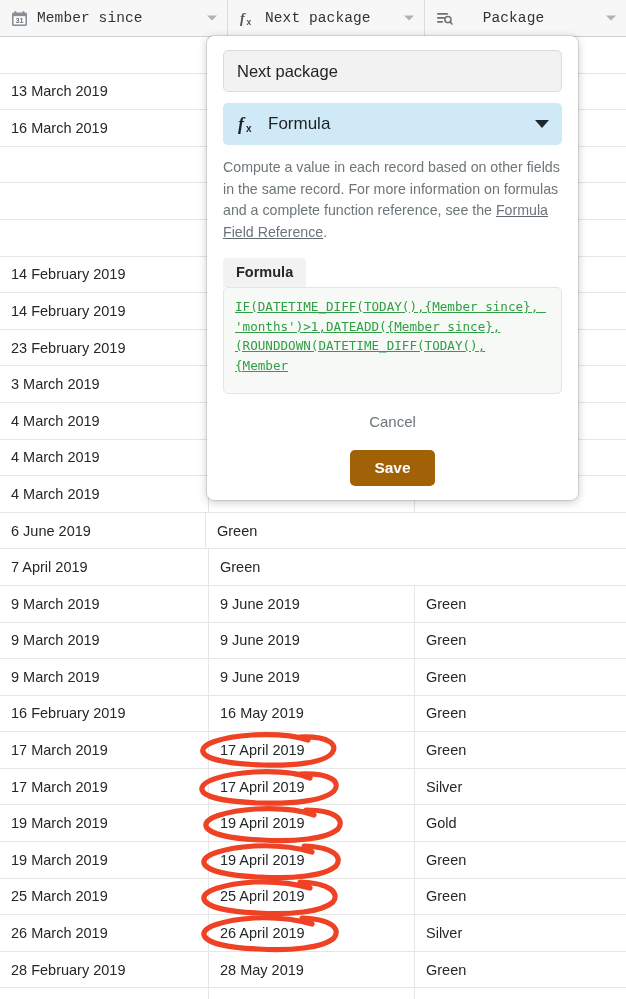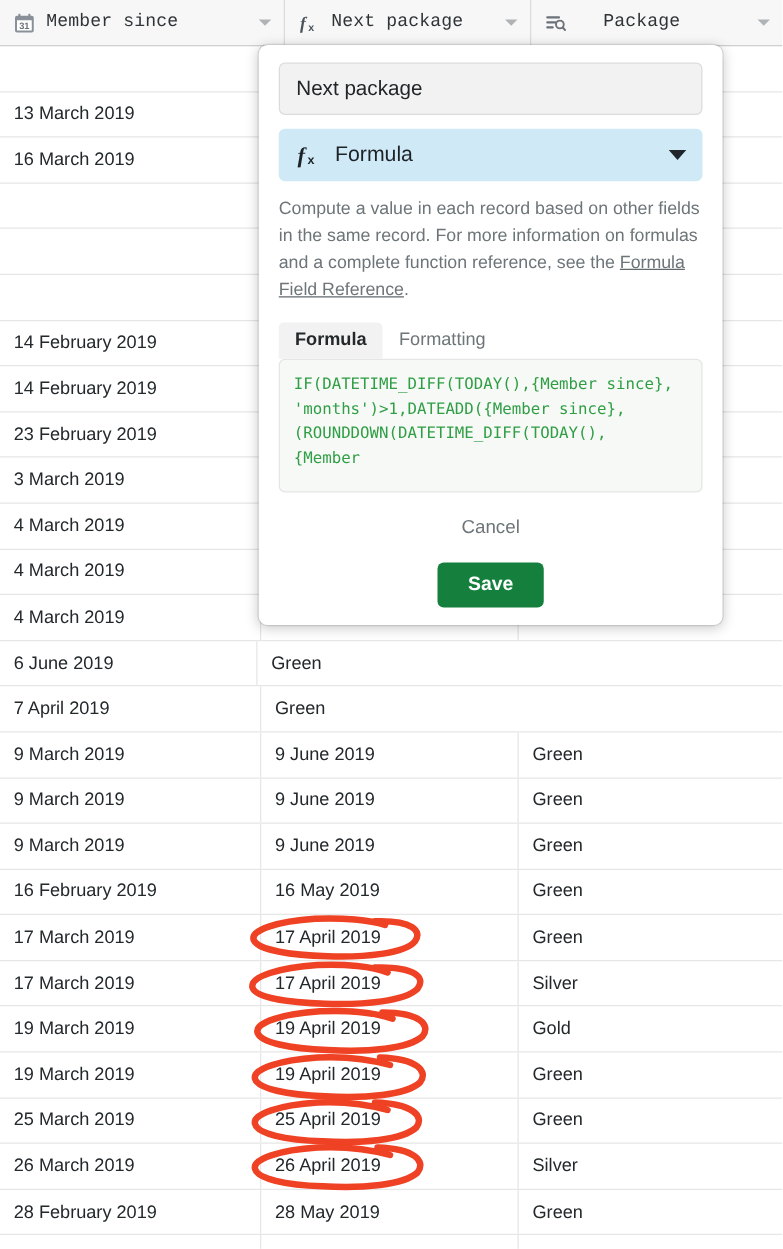--- a/index.html
+++ b/index.html
@@ -137,36 +137,37 @@
     padding: 9px 11px 10px 11px;
     min-height: 107px;
   }
   .code-text {
     font-family: "DejaVu Sans Mono", monospace;
     font-size: 12.6px;
     line-height: 19.5px;
     color: #2f9e44;
     white-space: pre-wrap;
     word-break: break-word;
+    text-decoration: underline;
   }
 
   .actions {
     display: flex; align-items: center; justify-content: flex-end;
     gap: 14px;
     padding: 13px 0 14px 0;
     flex-direction: column;
   }
   .btn-cancel {
     background: none; border: none;
     font-family: "Liberation Sans", sans-serif;
     font-size: 15px; color: #6d7579;
     padding: 6px 4px; cursor: pointer;
   }
   .btn-save {
-    background: #15803d; border: none; border-radius: 5px;
+    background: #a16207; border: none; border-radius: 5px;
     font-family: "Liberation Sans", sans-serif;
     font-size: 15.5px; color: #ffffff; font-weight: bold;
     padding: 9px 24px; cursor: pointer;
   }
 </style>
 </head>
 <body>
 
 <div id="root">
 
@@ -374,21 +375,20 @@
       <span class="type-label">Formula</span>
       <span class="sel-caret"></span>
     </div>
 
     <div class="desc">
       <span>Compute a value in each record based on other fields in the same record. For more information on formulas and a complete function reference, see the </span><a href="#">Formula Field Reference</a><span>.</span>
     </div>
 
     <div class="tabs">
       <div class="tab active">Formula</div>
-      <div class="tab">Formatting</div>
     </div>
 
     <div class="code-box">
       <div class="code-text">IF(DATETIME_DIFF(TODAY(),{Member since}, 'months')&gt;1,DATEADD({Member since},
 (ROUNDDOWN(DATETIME_DIFF(TODAY(),
 {Member</div>
     </div>
 
     <div class="actions">
       <button class="btn-cancel">Cancel</button>

